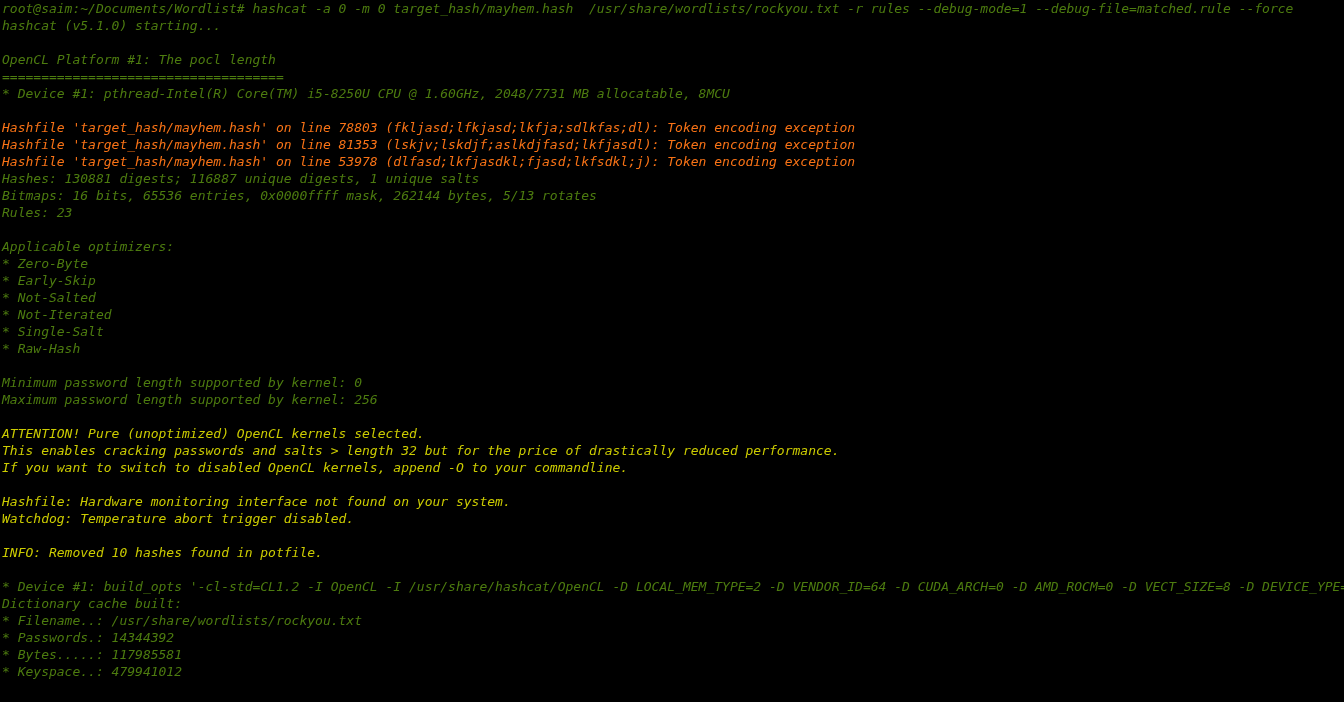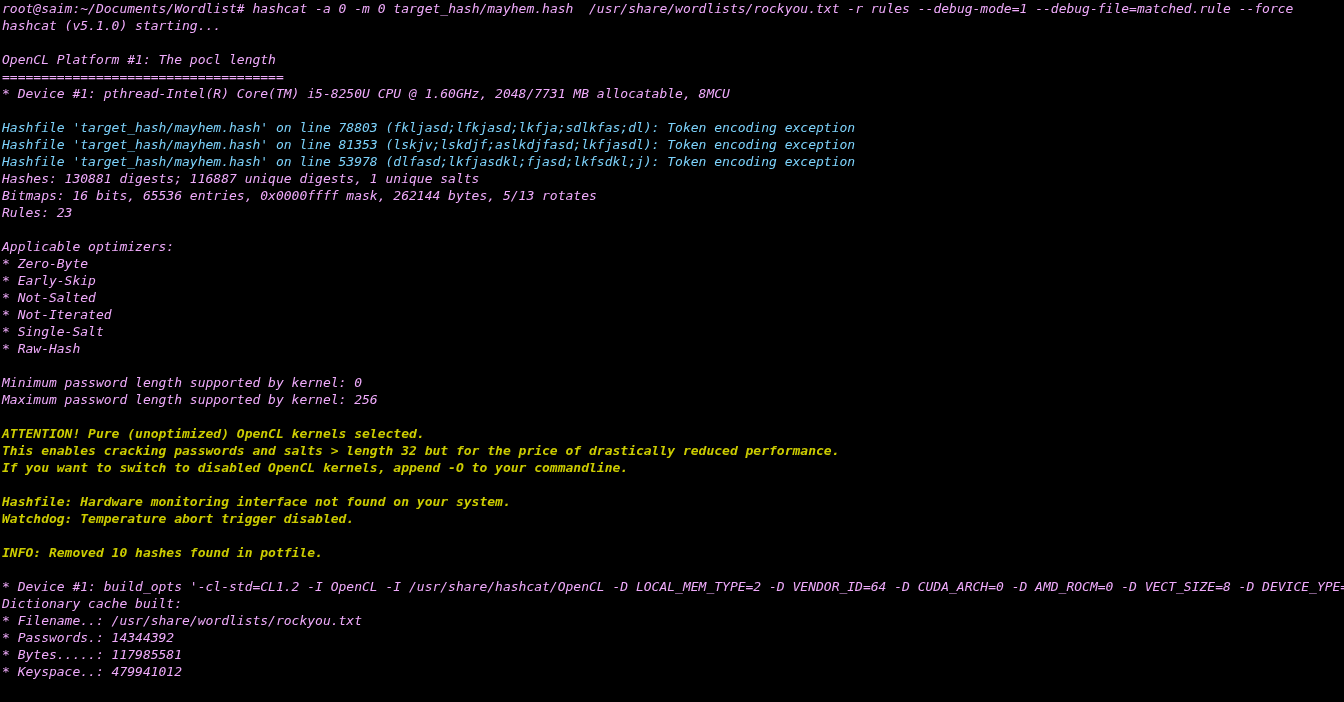--- a/index.html
+++ b/index.html
@@ -14,23 +14,23 @@
     margin: 0;
     padding: 0px 2px;
     font-family: "DejaVu Sans Mono", "Ubuntu Mono", "Menlo", "Consolas", monospace;
     font-size: 13px;
     line-height: 17px;
     font-style: italic;
     color: #00ff00;
     white-space: pre;
     letter-spacing: 0px;
   }
-  .green  { color: #f0abfc; }
-  .dgreen { color: #7dd3fc; } 
-  .yellow { color: #cccc00; font-weight: bold; }
+  .green  { color: #4d7c0f; }
+  .dgreen { color: #f97316; } 
+  .yellow { color: #cccc00; }
 </style>
 </head>
 <body>
 
 <pre class="terminal"><span class="green"><span>root@saim</span>:<span>~/Documents/Wordlist</span><span>#</span></span> <span class="green">hashcat -a 0 -m 0 target_hash/mayhem.hash  /usr/share/wordlists/rockyou.txt -r rules --debug-mode=1 --debug-file=matched.rule --force</span>
 <span class="green">hashcat (v5.1.0) starting...</span>
 
 <span class="green">OpenCL Platform #1: The pocl length</span>
 <span class="green">====================================</span>
 <span class="green">* Device #1: pthread-Intel(R) Core(TM) i5-8250U CPU @ 1.60GHz, 2048/7731 MB allocatable, 8MCU</span>

